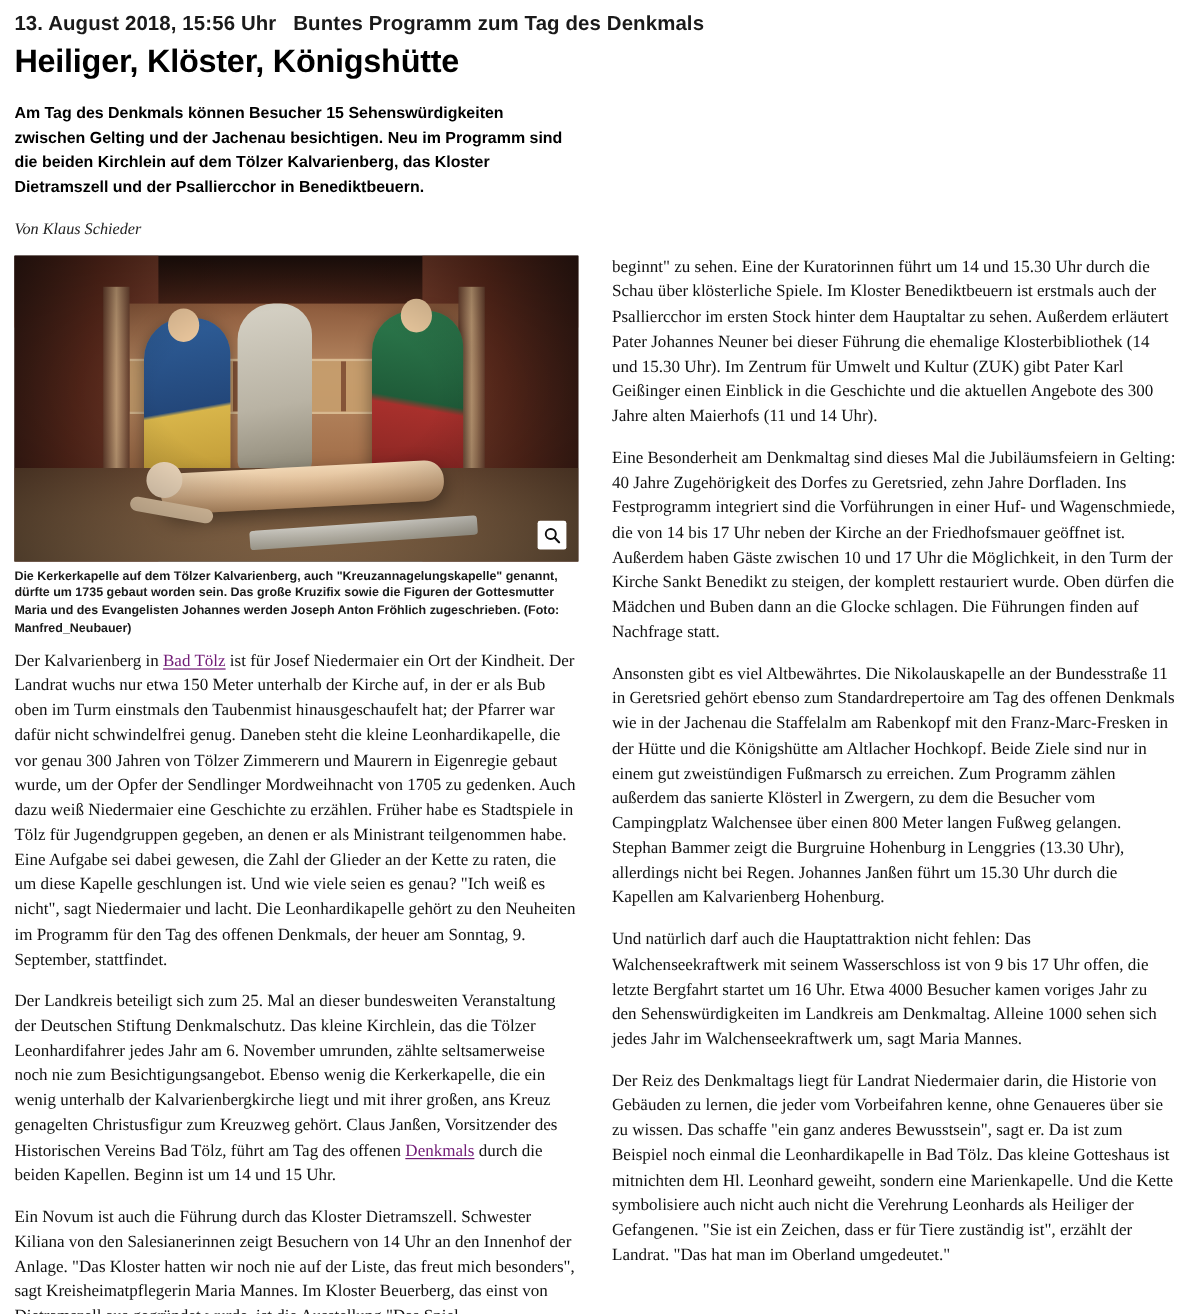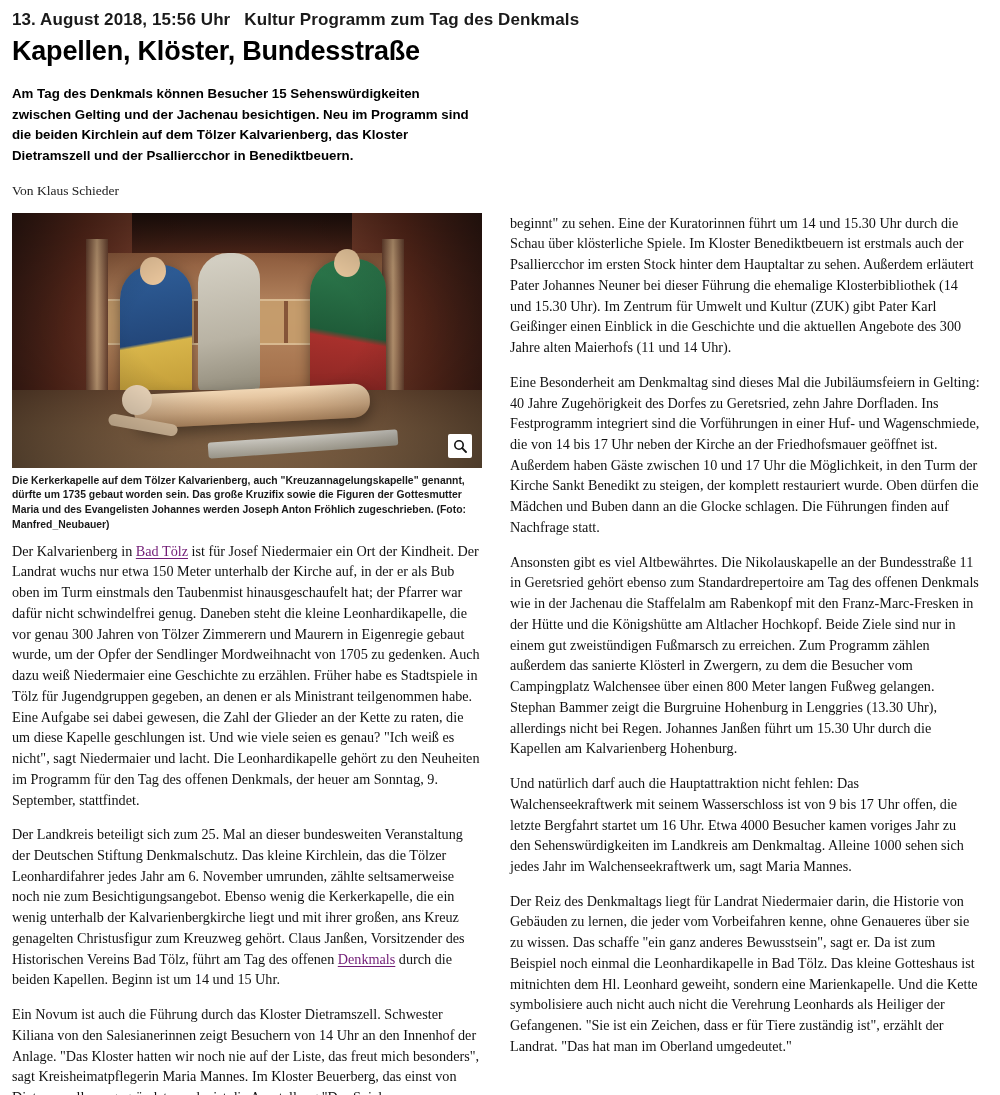--- a/index.html
+++ b/index.html
@@ -46,20 +46,21 @@
     font-family: "Liberation Sans", sans-serif;
     font-size: 13.3px;
     font-weight: bold;
     line-height: 1.55;
     margin: 0 0 16px 0;
     max-width: 470px;
     color: #000000;
   }
   .byline {
     font-family: "Liberation Serif", serif;
+    font-style: italic;
     font-size: 13.5px;
     color: #222;
     margin: 0 0 14px 0;
   }
   .columns {
     display: flex;
     gap: 28px;
     align-items: flex-start;
   }
   .col {
@@ -205,24 +206,24 @@
   .col-left { padding-top: 0; }
   .col-right { padding-top: 0; }
 </style>
 </head>
 <body>
 
 <div class="page">
 
   <div class="kicker">
     <span class="date">13. August 2018, 15:56 Uhr</span>
-    <span class="topic">Kultur Programm zum Tag des Denkmals</span>
+    <span class="topic">Buntes Programm zum Tag des Denkmals</span>
   </div>
 
-  <h1 class="headline">Kapellen, Klöster, Bundesstraße</h1>
+  <h1 class="headline">Heiliger, Klöster, Königshütte</h1>
 
   <p class="teaser">Am Tag des Denkmals können Besucher 15 Sehenswürdigkeiten zwischen Gelting und der Jachenau besichtigen. Neu im Programm sind die beiden Kirchlein auf dem Tölzer Kalvarienberg, das Kloster Dietramszell und der Psalliercchor in Benediktbeuern.</p>
 
   <p class="byline">Von Klaus Schieder</p>
 
   <div class="columns">
 
     <div class="col col-left">
 
       <figure class="figure">

